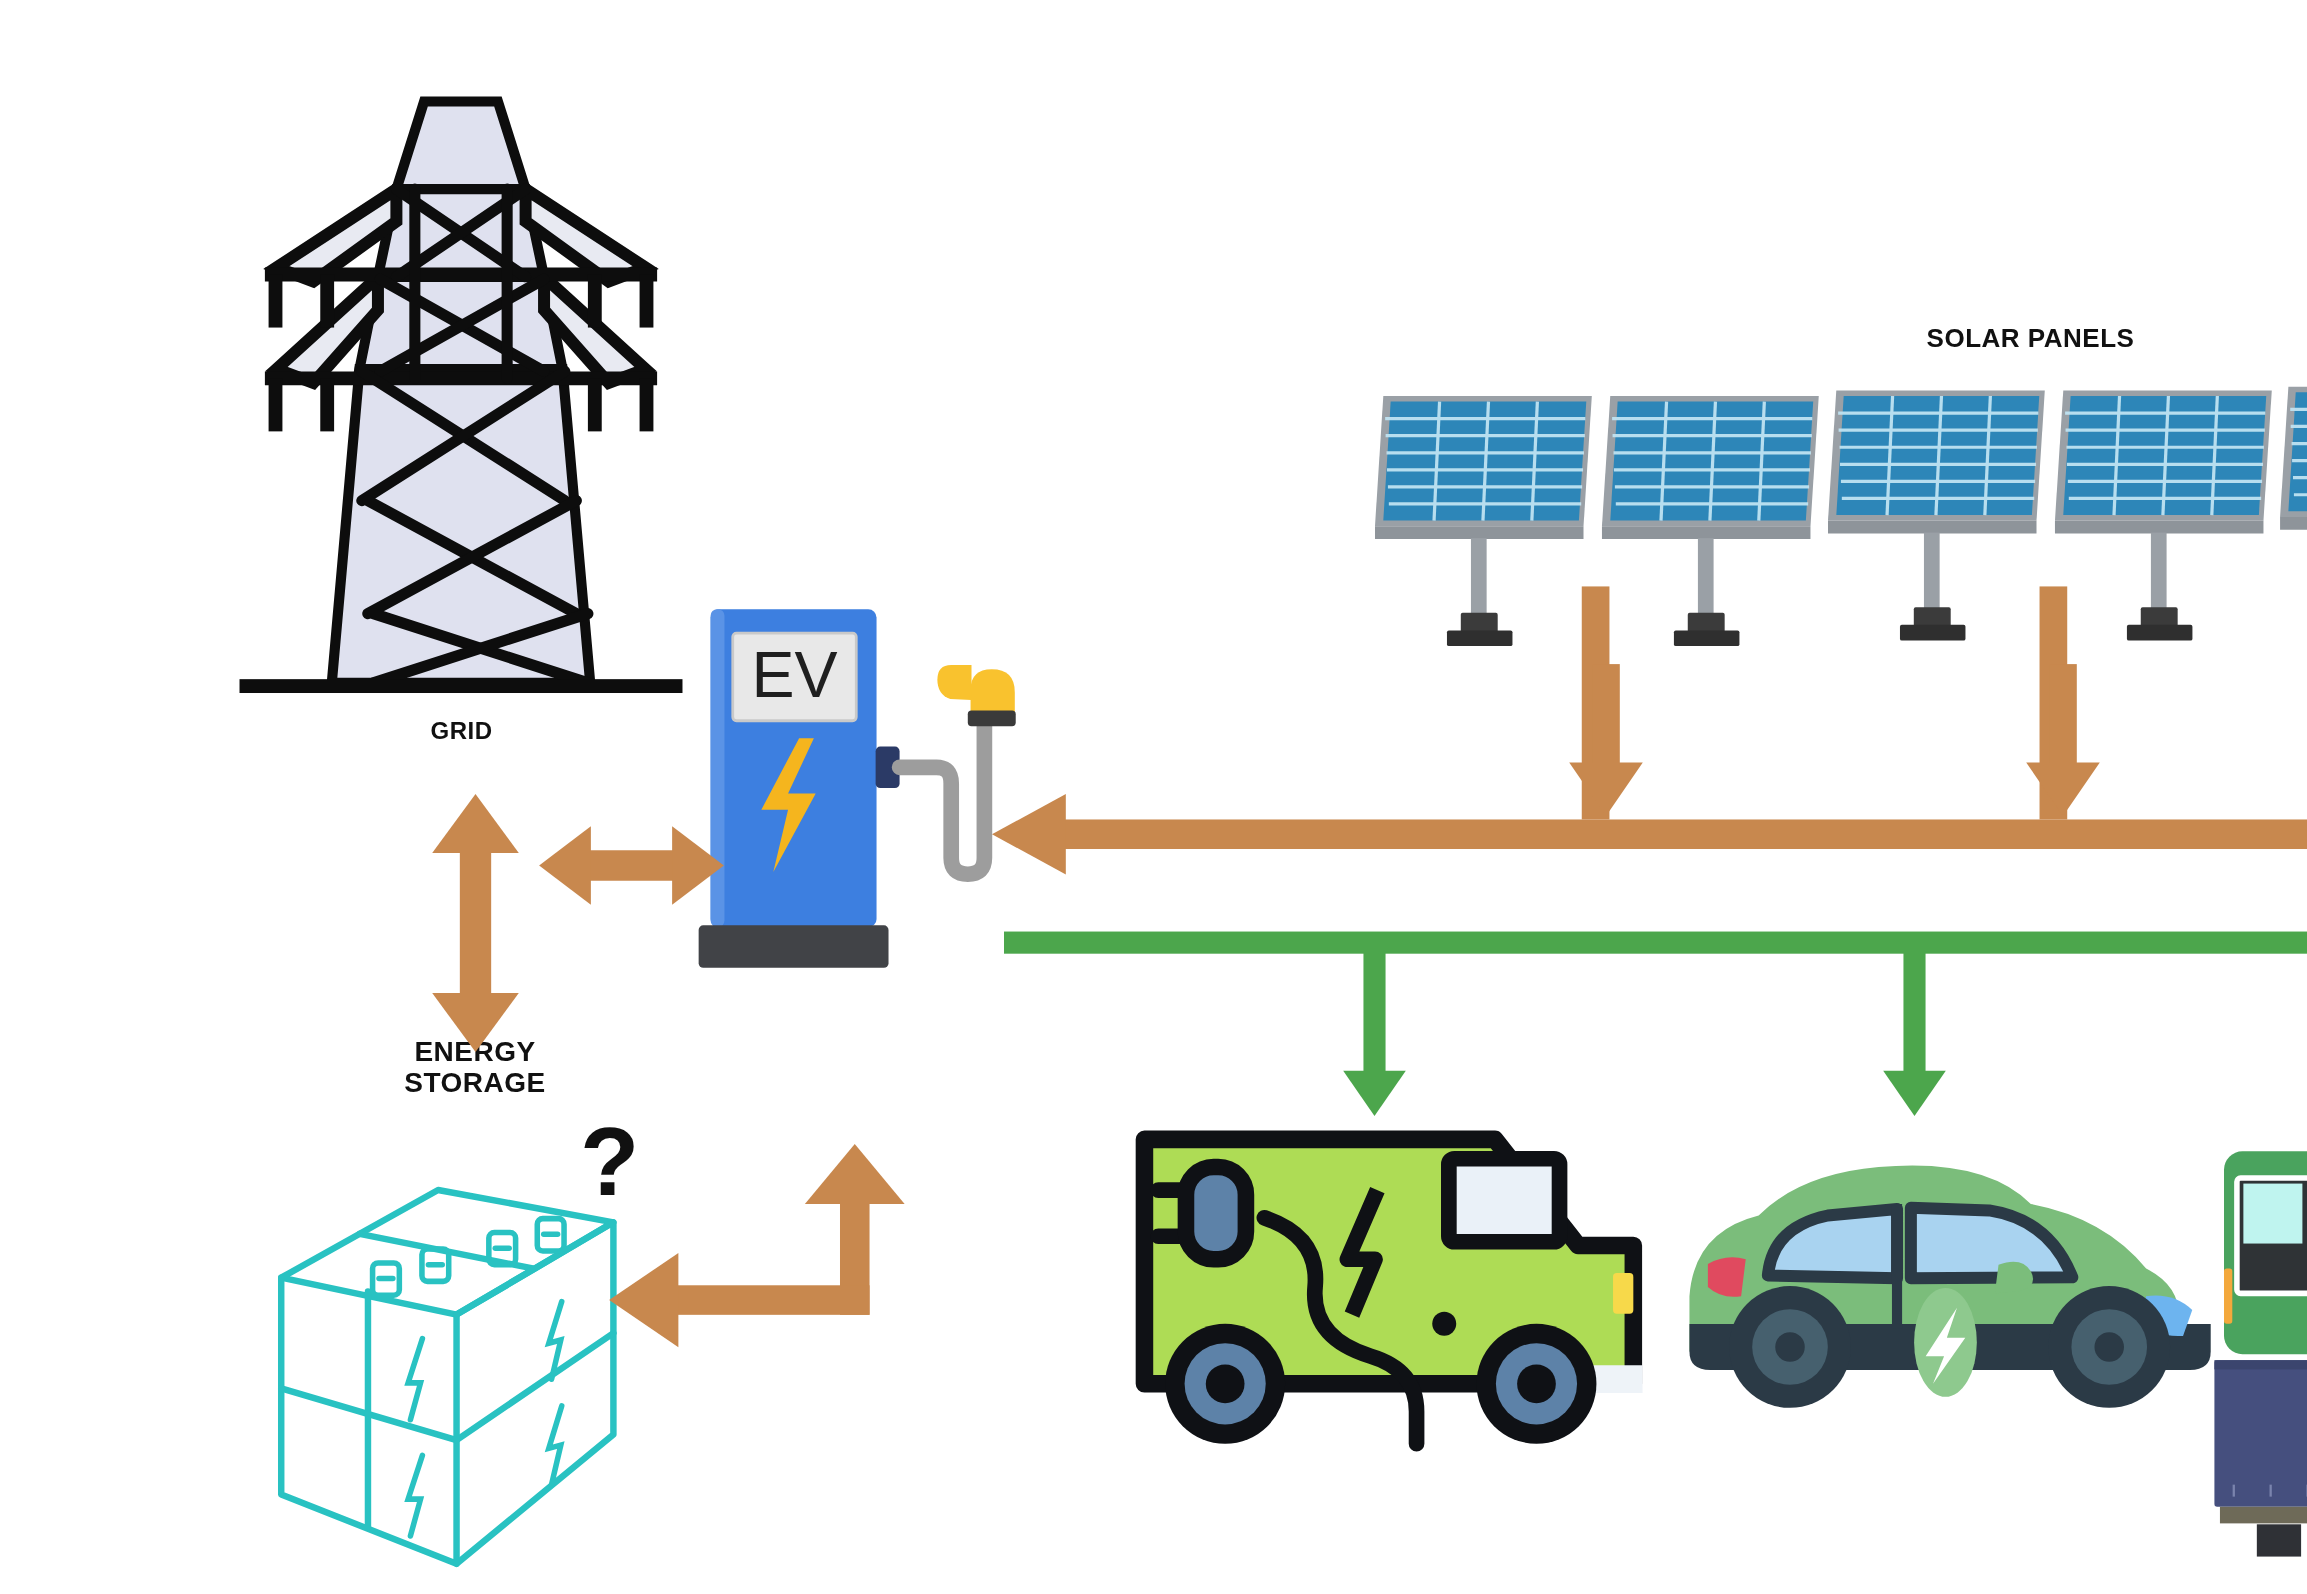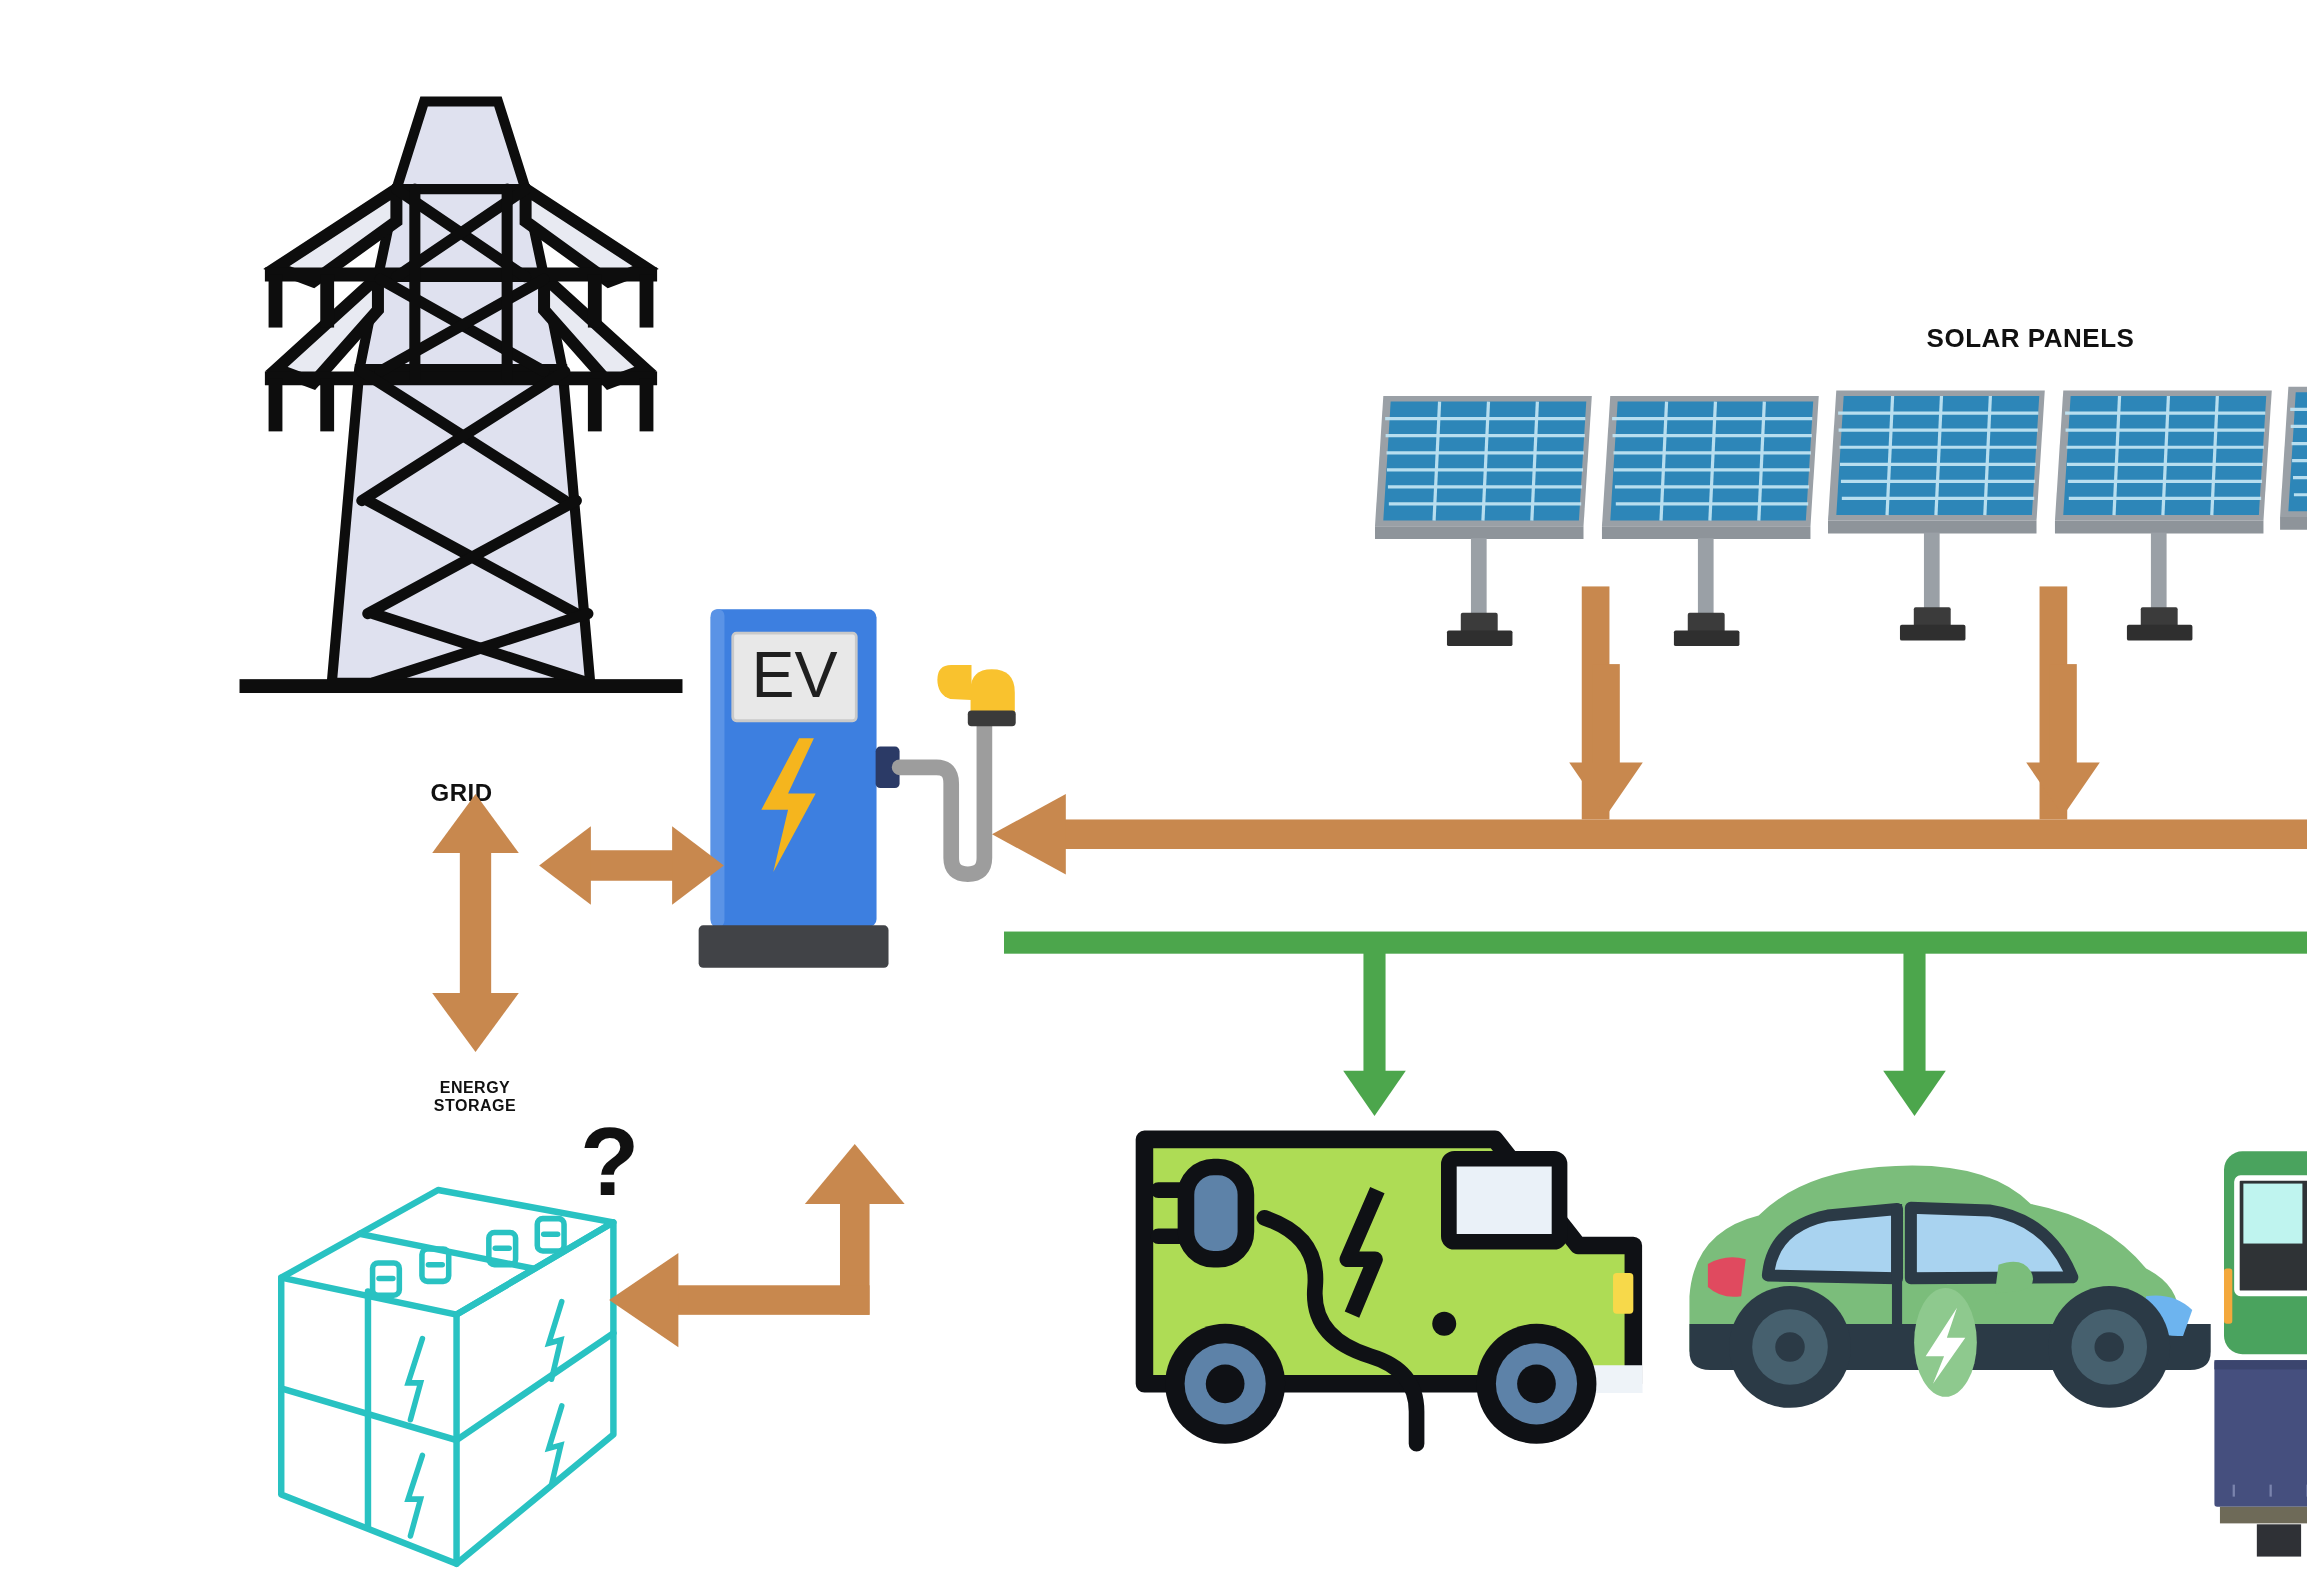--- a/index.html
+++ b/index.html
@@ -55,21 +55,21 @@
         <line x1="770" y1="905" x2="318" y2="1150"></line>
         <line x1="330" y1="1150" x2="795" y2="1300"></line>
         <line x1="795" y1="1150" x2="330" y2="1300"></line>
         <line x1="420" y1="230" x2="420" y2="640"></line>
         <line x1="620" y1="230" x2="620" y2="640"></line>
       </g>
       <rect x="40" y="1292" width="960" height="30" fill="#0d0d0d"></rect>
     </svg>
   </div>
 
-  <div class="lbl" style="left:351px;top:780px;width:221px;font-size:24px;text-align:center;">GRID</div>
+  <div class="lbl" style="left:351px;top:718px;width:221px;font-size:24px;text-align:center;">GRID</div>
 
   <div class="abs" style="left:272px;top:1130px;width:406px;height:443px;">
     <svg width="406" height="443" viewBox="0 0 880 960">
       <g fill="none" stroke="#29c2c2" stroke-width="14" stroke-linejoin="round" stroke-linecap="round">
 
         <polygon points="20,320 360,130 740,200 400,400"></polygon>
         <line x1="190" y1="225" x2="565" y2="300"></line>
 
         <polyline points="20,320 20,790 400,940 400,400"></polyline>
         <line x1="20" y1="560" x2="400" y2="672"></line>
@@ -96,21 +96,21 @@
           <polyline points="628,598 600,690 626,683 606,768"></polyline>
         </g>
       </g>
     </svg>
   </div>
 
   <div class="abs" style="left:580px;top:1113px;font-size:97px;font-weight:bold;color:#111111;line-height:1;">
     <span>?</span>
   </div>
 
-  <div class="lbl" style="left:341px;top:1036px;width:268px;font-size:16px;margin-top:43px;">ENERGY
+  <div class="lbl" style="left:341px;top:1036px;width:268px;font-size:28px;">ENERGY
 STORAGE</div>
 
   <div class="abs" style="left:692px;top:600px;width:323px;height:424px;">
     <svg width="323" height="424" viewBox="0 0 700 920">
 
       <rect x="40" y="20" width="360" height="690" rx="18" fill="#3d7fe0"></rect>
       <rect x="40" y="20" width="30" height="690" rx="14" fill="#5a93e6"></rect>
 
       <rect x="88" y="72" width="268" height="190" rx="8" fill="#e8e8e8" stroke="#c9c9c9" stroke-width="6"></rect>
       <text x="222" y="210" font-family="Liberation Sans, sans-serif" font-size="140" fill="#1f1f1f" text-anchor="middle">EV</text>

